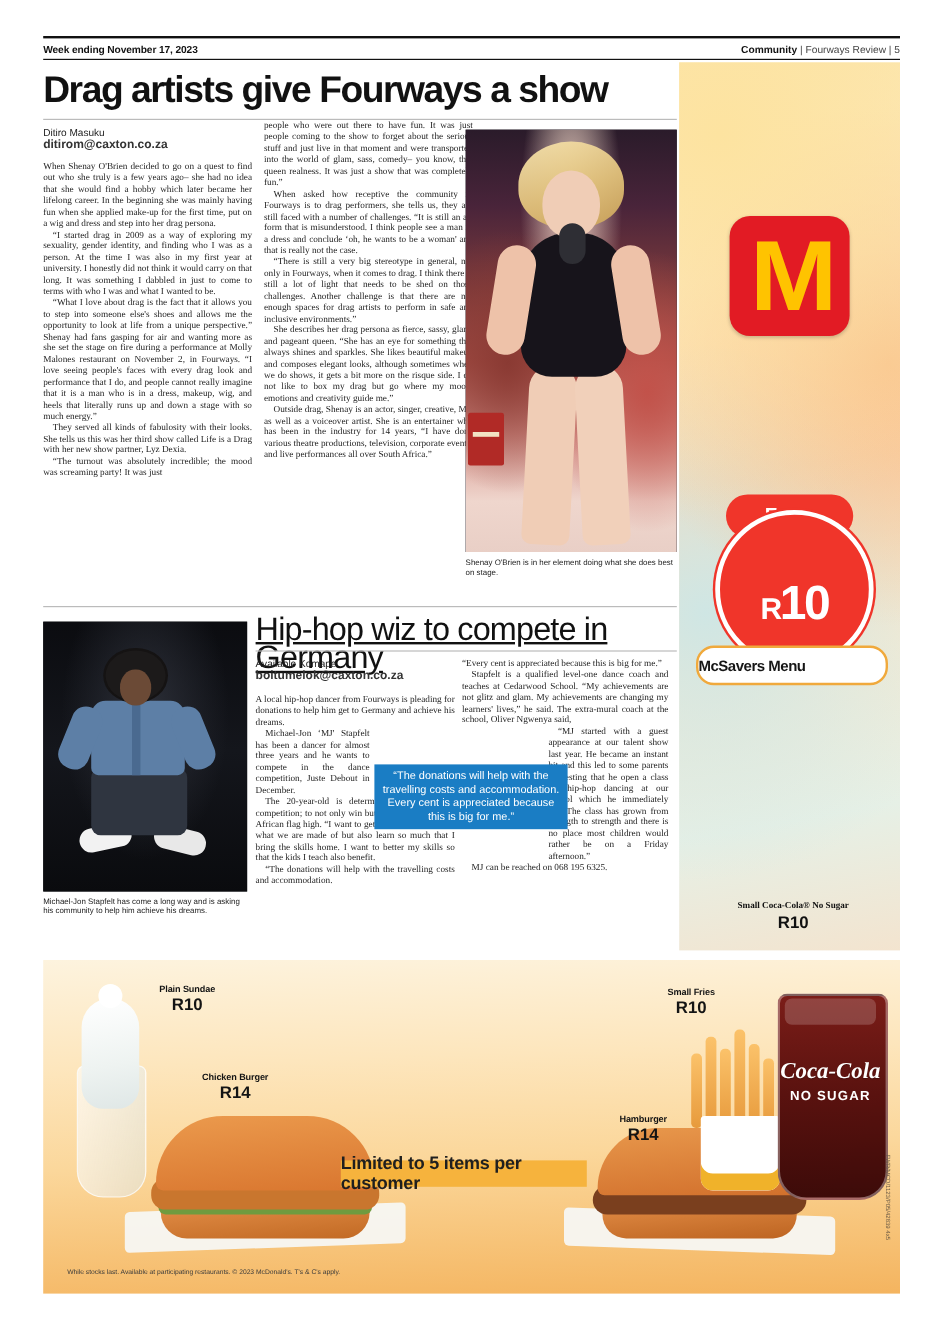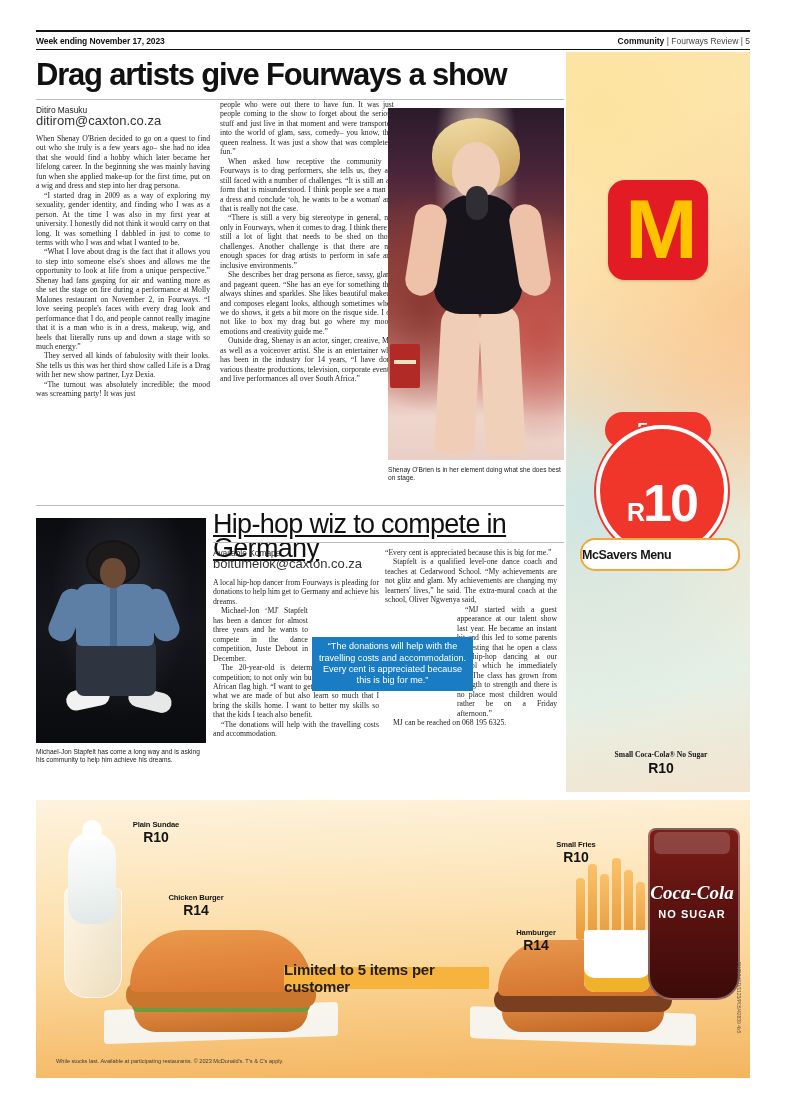--- a/index.html
+++ b/index.html
@@ -23,21 +23,21 @@
   .edit-wrap{position:absolute;left:36px;top:52px;width:528px;height:740px;}
   .headline1{
     font-family:"Liberation Sans",sans-serif;font-weight:bold;
     font-size:31px;line-height:34px;letter-spacing:-1.2px;color:#111;
     margin:6px 0 0 0;padding-bottom:4px;
   }
   .rule-thin{border-bottom:0.7px solid #bbb;margin-top:3px;}
 
   .byline{font-family:"Liberation Sans",sans-serif;}
   .byline .name{font-size:8.4px;color:#222;line-height:11px;}
-  .byline .mail{font-size:13px;color:#333;line-height:10px;}
+  .byline .mail{font-size:10px;color:#333;line-height:10px;font-weight:bold;}
 
   .cols2{display:flex;gap:10px;margin-top:8px;}
   .col{width:174px;}
   .col p{margin:0;font-size:7.7px;line-height:9.45px;text-align:justify;
     text-indent:8px;color:#1d1d1d;}
   .col p.noind{text-indent:0;}
 
   
   .photo1{position:absolute;left:388px;top:108px;width:176px;height:352px;
     overflow:hidden;background:#1a1420;}
@@ -91,21 +91,21 @@
     justify-content:center;}
   .from-pill span{font-family:"Liberation Sans",sans-serif;font-weight:bold;
     font-size:17px;color:#fff;letter-spacing:-0.3px;}
   .r10-circle{position:absolute;left:596px;top:425px;width:124px;height:124px;
     border-radius:50%;background:#f0352a;border:4px solid #fff;
     box-shadow:0 0 0 2px #f0352a;display:flex;align-items:center;
     justify-content:center;}
   .r10-circle span{font-family:"Liberation Sans",sans-serif;font-weight:bold;
     color:#fff;letter-spacing:-2px;display:flex;align-items:baseline;}
   .r10-circle .rr{font-size:25px;}
-  .r10-circle .nn{font-size:52px;letter-spacing:-2px;margin-top:24px;}
+  .r10-circle .nn{font-size:40px;letter-spacing:-2px;margin-top:24px;}
   .mcsavers{position:absolute;left:580px;top:538px;width:156px;height:29px;
     background:#fff;border:2px solid #f0a93c;border-radius:15px;
     display:flex;align-items:center;justify-content:flex-start;}
   .mcsavers span{font-family:"Liberation Sans",sans-serif;font-weight:bold;
     font-size:12.5px;color:#161616;letter-spacing:-0.4px;}
   .coke-label{position:absolute;left:586px;top:750px;width:150px;text-align:center;}
   .coke-label .nm{font-family:Liberation Serif, serif;font-weight:bold;
     font-size:7.6px;color:#111;}
   .coke-label .pr{font-family:"Liberation Sans",sans-serif;font-weight:bold;
     font-size:14px;color:#111;margin-top:1px;}
@@ -119,21 +119,21 @@
     line-height:31px;color:#2b2b38;letter-spacing:-1px;}
   .limited{position:absolute;left:284px;top:967px;width:205px;height:22px;
     background:#f6b33d;display:flex;align-items:center;justify-content:center;}
   .limited span{font-family:"Liberation Sans",sans-serif;font-weight:bold;
     font-size:15px;color:#1f1f1f;letter-spacing:-0.2px;}
   .pl{position:absolute;text-align:center;font-family:"Liberation Sans",sans-serif;}
   .pl .nm{font-weight:bold;font-size:7.6px;color:#141414;letter-spacing:-0.1px;}
   .pl .pr{font-weight:bold;font-size:14px;color:#141414;margin-top:0px;}
   .pl-sundae{left:110px;top:820px;width:92px;}
   .pl-chicken{left:150px;top:893px;width:92px;}
-  .pl-fries{left:530px;top:822px;width:92px;margin-top:18px;}
+  .pl-fries{left:530px;top:822px;width:92px;}
   .pl-hamb{left:490px;top:928px;width:92px;}
   .finelegal{position:absolute;left:56px;top:1058px;
     font-family:"Liberation Sans",sans-serif;font-size:5.6px;color:#3a3a3a;}
   .sidecode{position:absolute;left:742px;top:962px;width:110px;
     font-family:"Liberation Sans",sans-serif;font-size:5px;color:#6b5a44;
     transform:rotate(90deg);transform-origin:left top;white-space:nowrap;}
 
   
   .p1-bg{position:absolute;inset:0;
     background:

